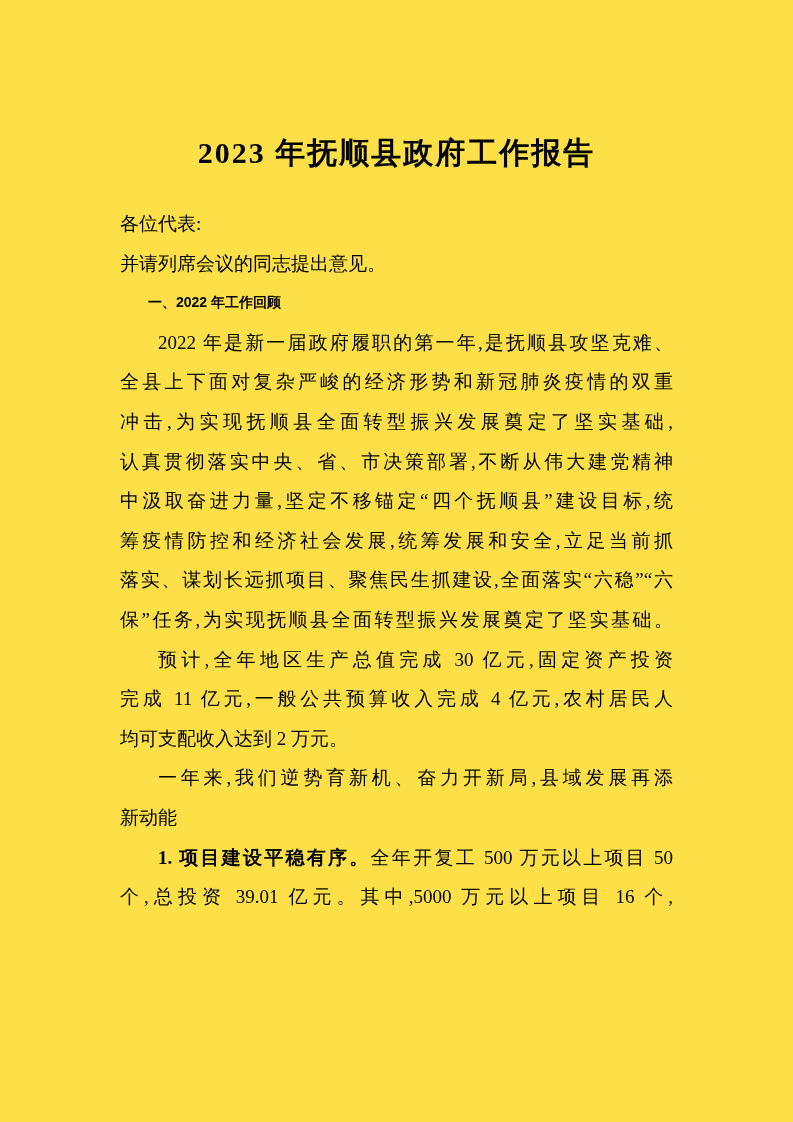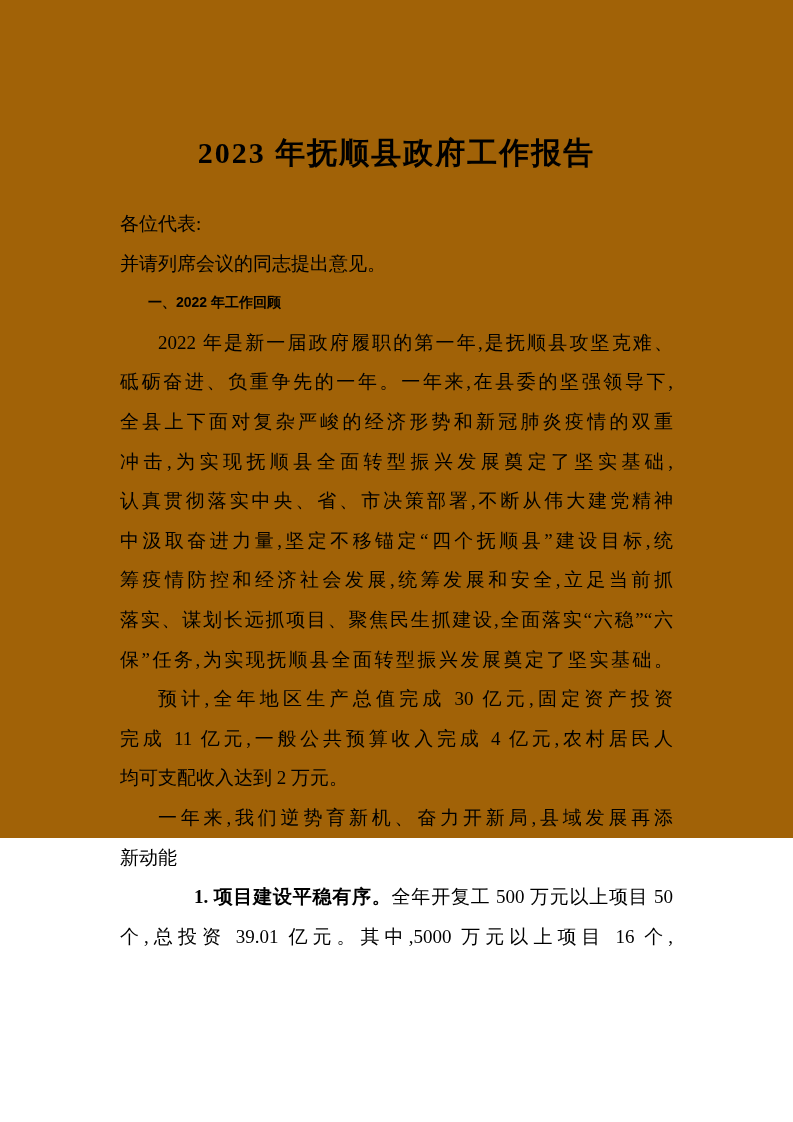--- a/index.html
+++ b/index.html
@@ -10,22 +10,22 @@
   body {
     width: 793px;
     height: 1122px;
     color: #000000;
     font-family: "Liberation Serif", serif;
     overflow: hidden;
   }
   .page {
     position: relative;
     width: 793px;
-    height: 838px;
-    background: #a16207;
+    height: 1122px;
+    background: #fde047;
   }
   .doc-title {
     position: absolute;
     top: 133px;
     left: 0;
     width: 793px;
     margin: 0;
     text-align: center;
     font-size: 30px;
     font-weight: bold;
@@ -59,41 +59,39 @@
   .line.indent {
     text-indent: 2em;
   }
   .line.heading {
     font-family: "Liberation Sans", sans-serif;
     font-weight: bold;
     font-size: 14px;
   }
   .lead {
     font-weight: bold;
-    margin-left: 36px;
   }
 </style>
 </head>
 <body>
 
 <div class="page">
   <h1 class="doc-title">2023 年抚顺县政府工作报告</h1>
   <div class="doc-body">
       <div class="block">
         <div class="line no-just">各位代表:</div>
       </div>
       <div class="block">
         <div class="line no-just">并请列席会议的同志提出意见。</div>
       </div>
       <div class="block">
         <div class="line heading indent no-just">一、2022 年工作回顾</div>
       </div>
       <div class="block">
         <div class="line indent">2022 年是新一届政府履职的第一年,是抚顺县攻坚克难、</div>
-        <div class="line">砥砺奋进、负重争先的一年。一年来,在县委的坚强领导下,</div>
         <div class="line">全县上下面对复杂严峻的经济形势和新冠肺炎疫情的双重</div>
         <div class="line">冲击,为实现抚顺县全面转型振兴发展奠定了坚实基础,</div>
         <div class="line">认真贯彻落实中央、省、市决策部署,不断从伟大建党精神</div>
         <div class="line">中汲取奋进力量,坚定不移锚定“四个抚顺县”建设目标,统</div>
         <div class="line">筹疫情防控和经济社会发展,统筹发展和安全,立足当前抓</div>
         <div class="line">落实、谋划长远抓项目、聚焦民生抓建设,全面落实“六稳”“六</div>
         <div class="line">保”任务,为实现抚顺县全面转型振兴发展奠定了坚实基础。</div>
       </div>
       <div class="block">
         <div class="line indent">预计,全年地区生产总值完成 30 亿元,固定资产投资</div>

